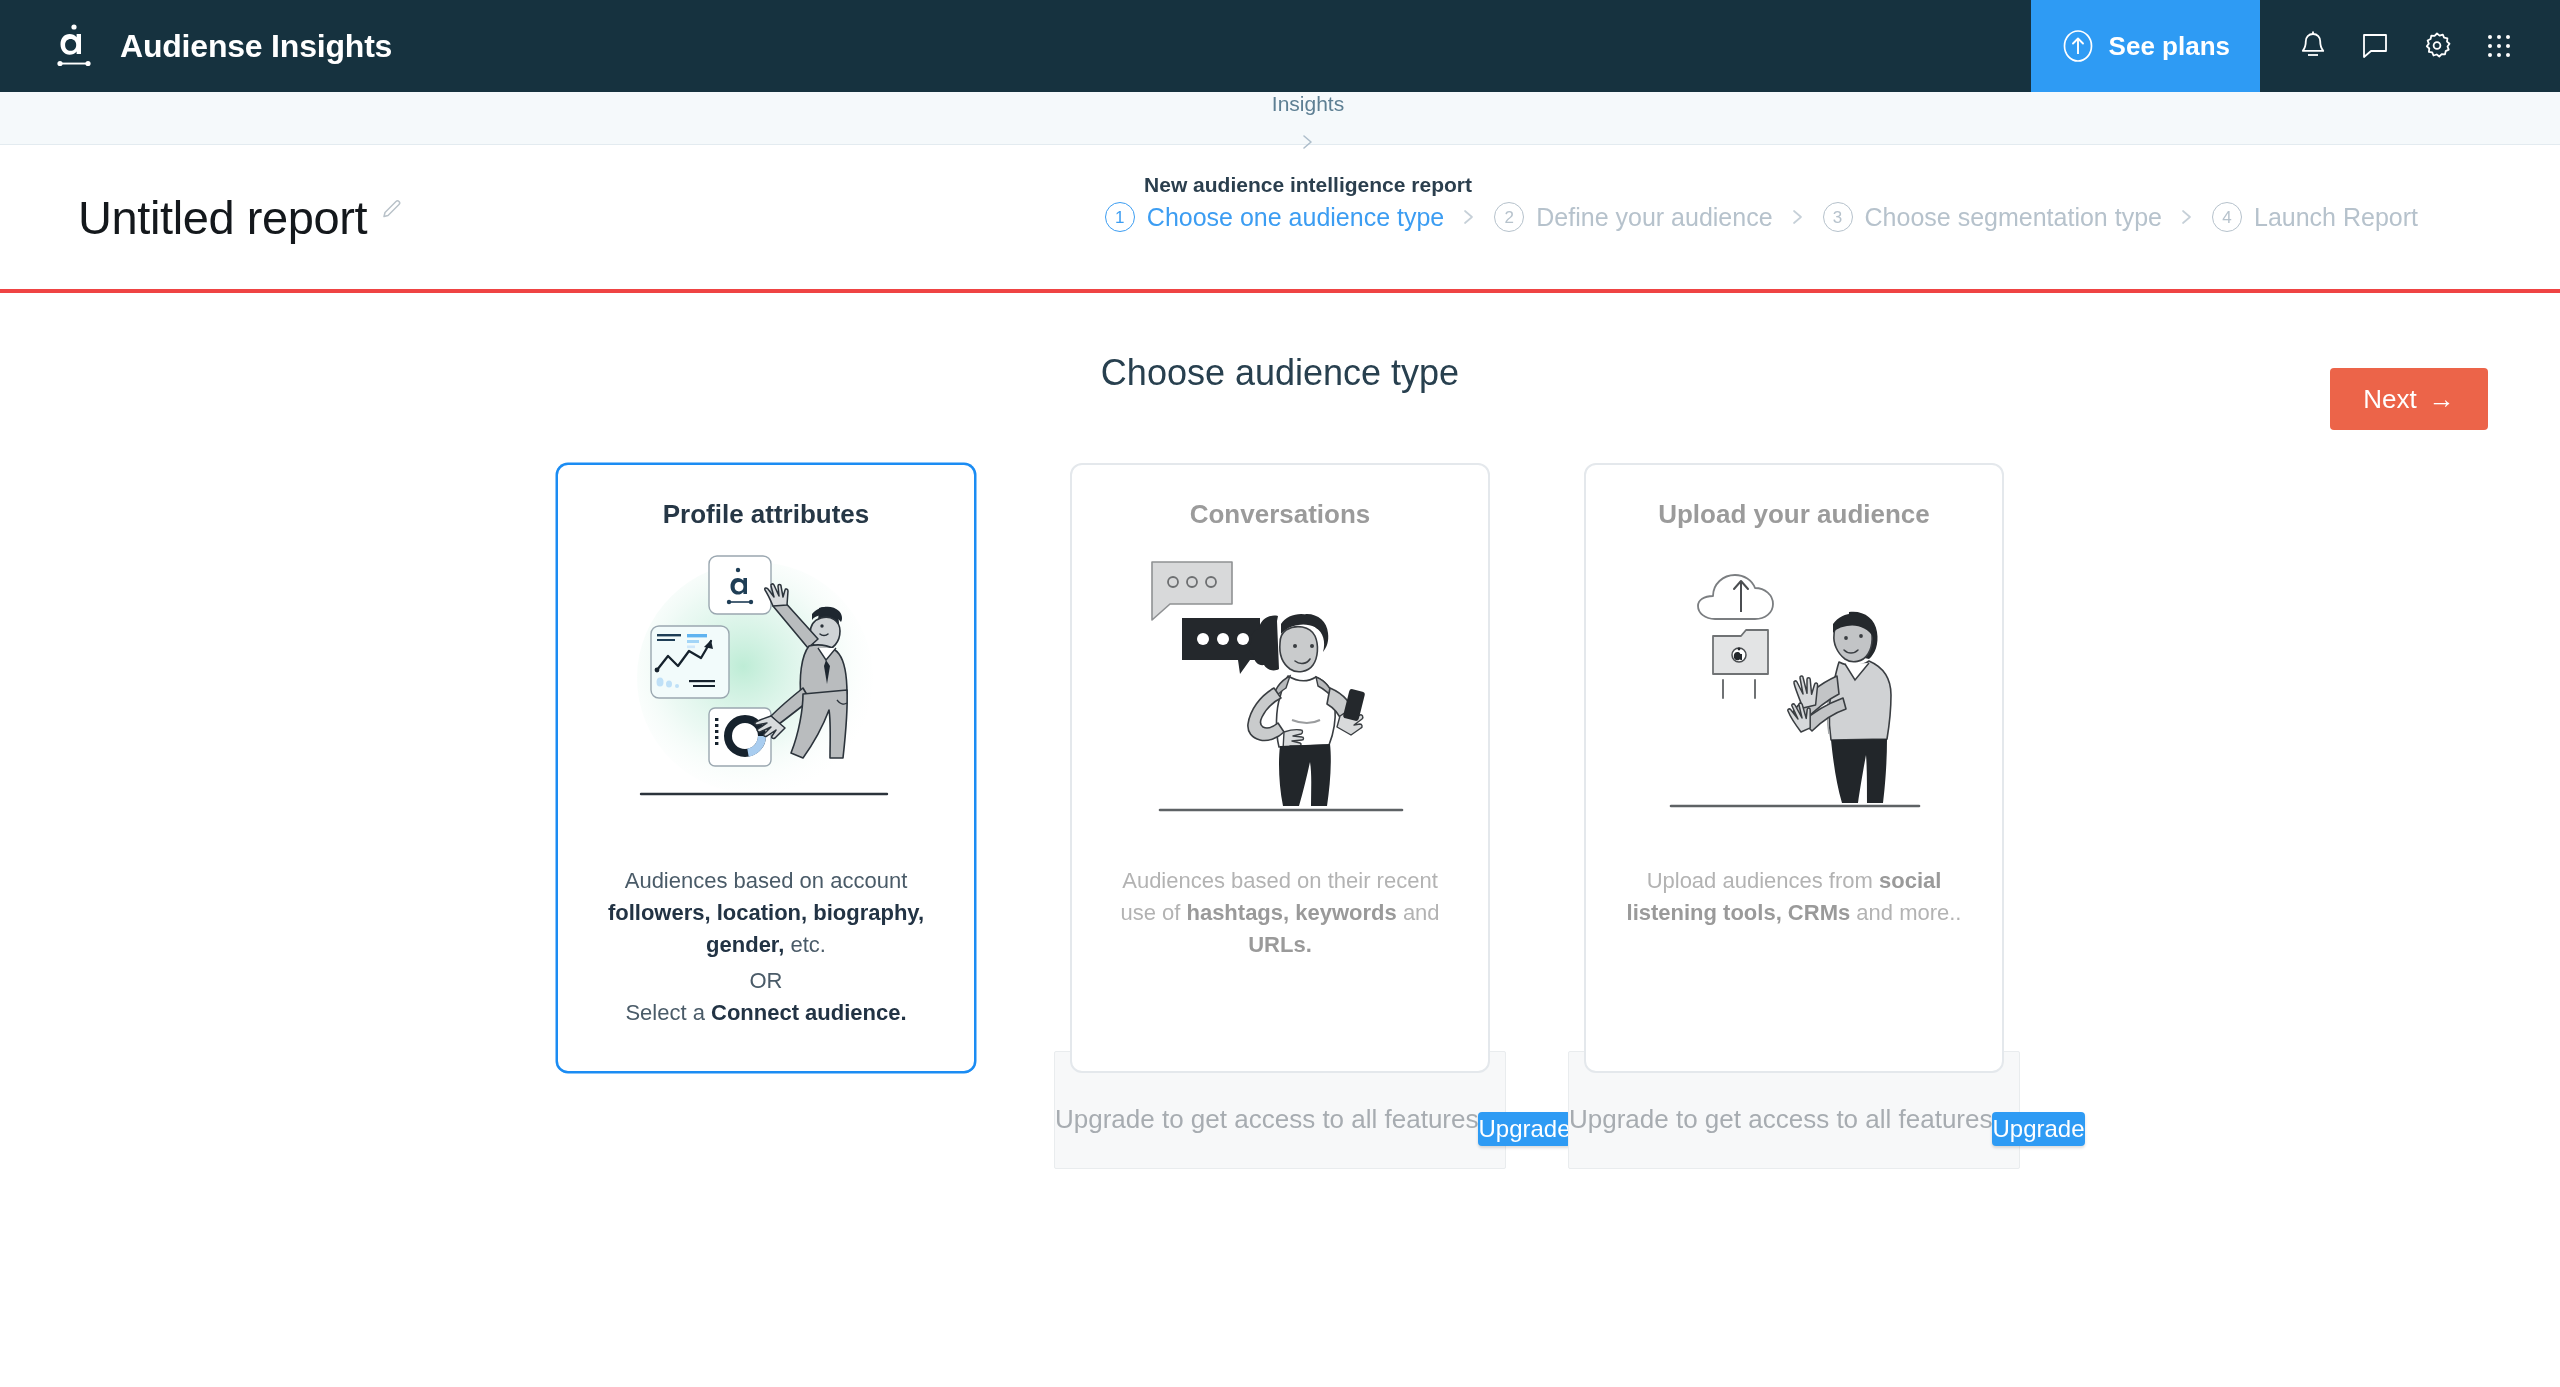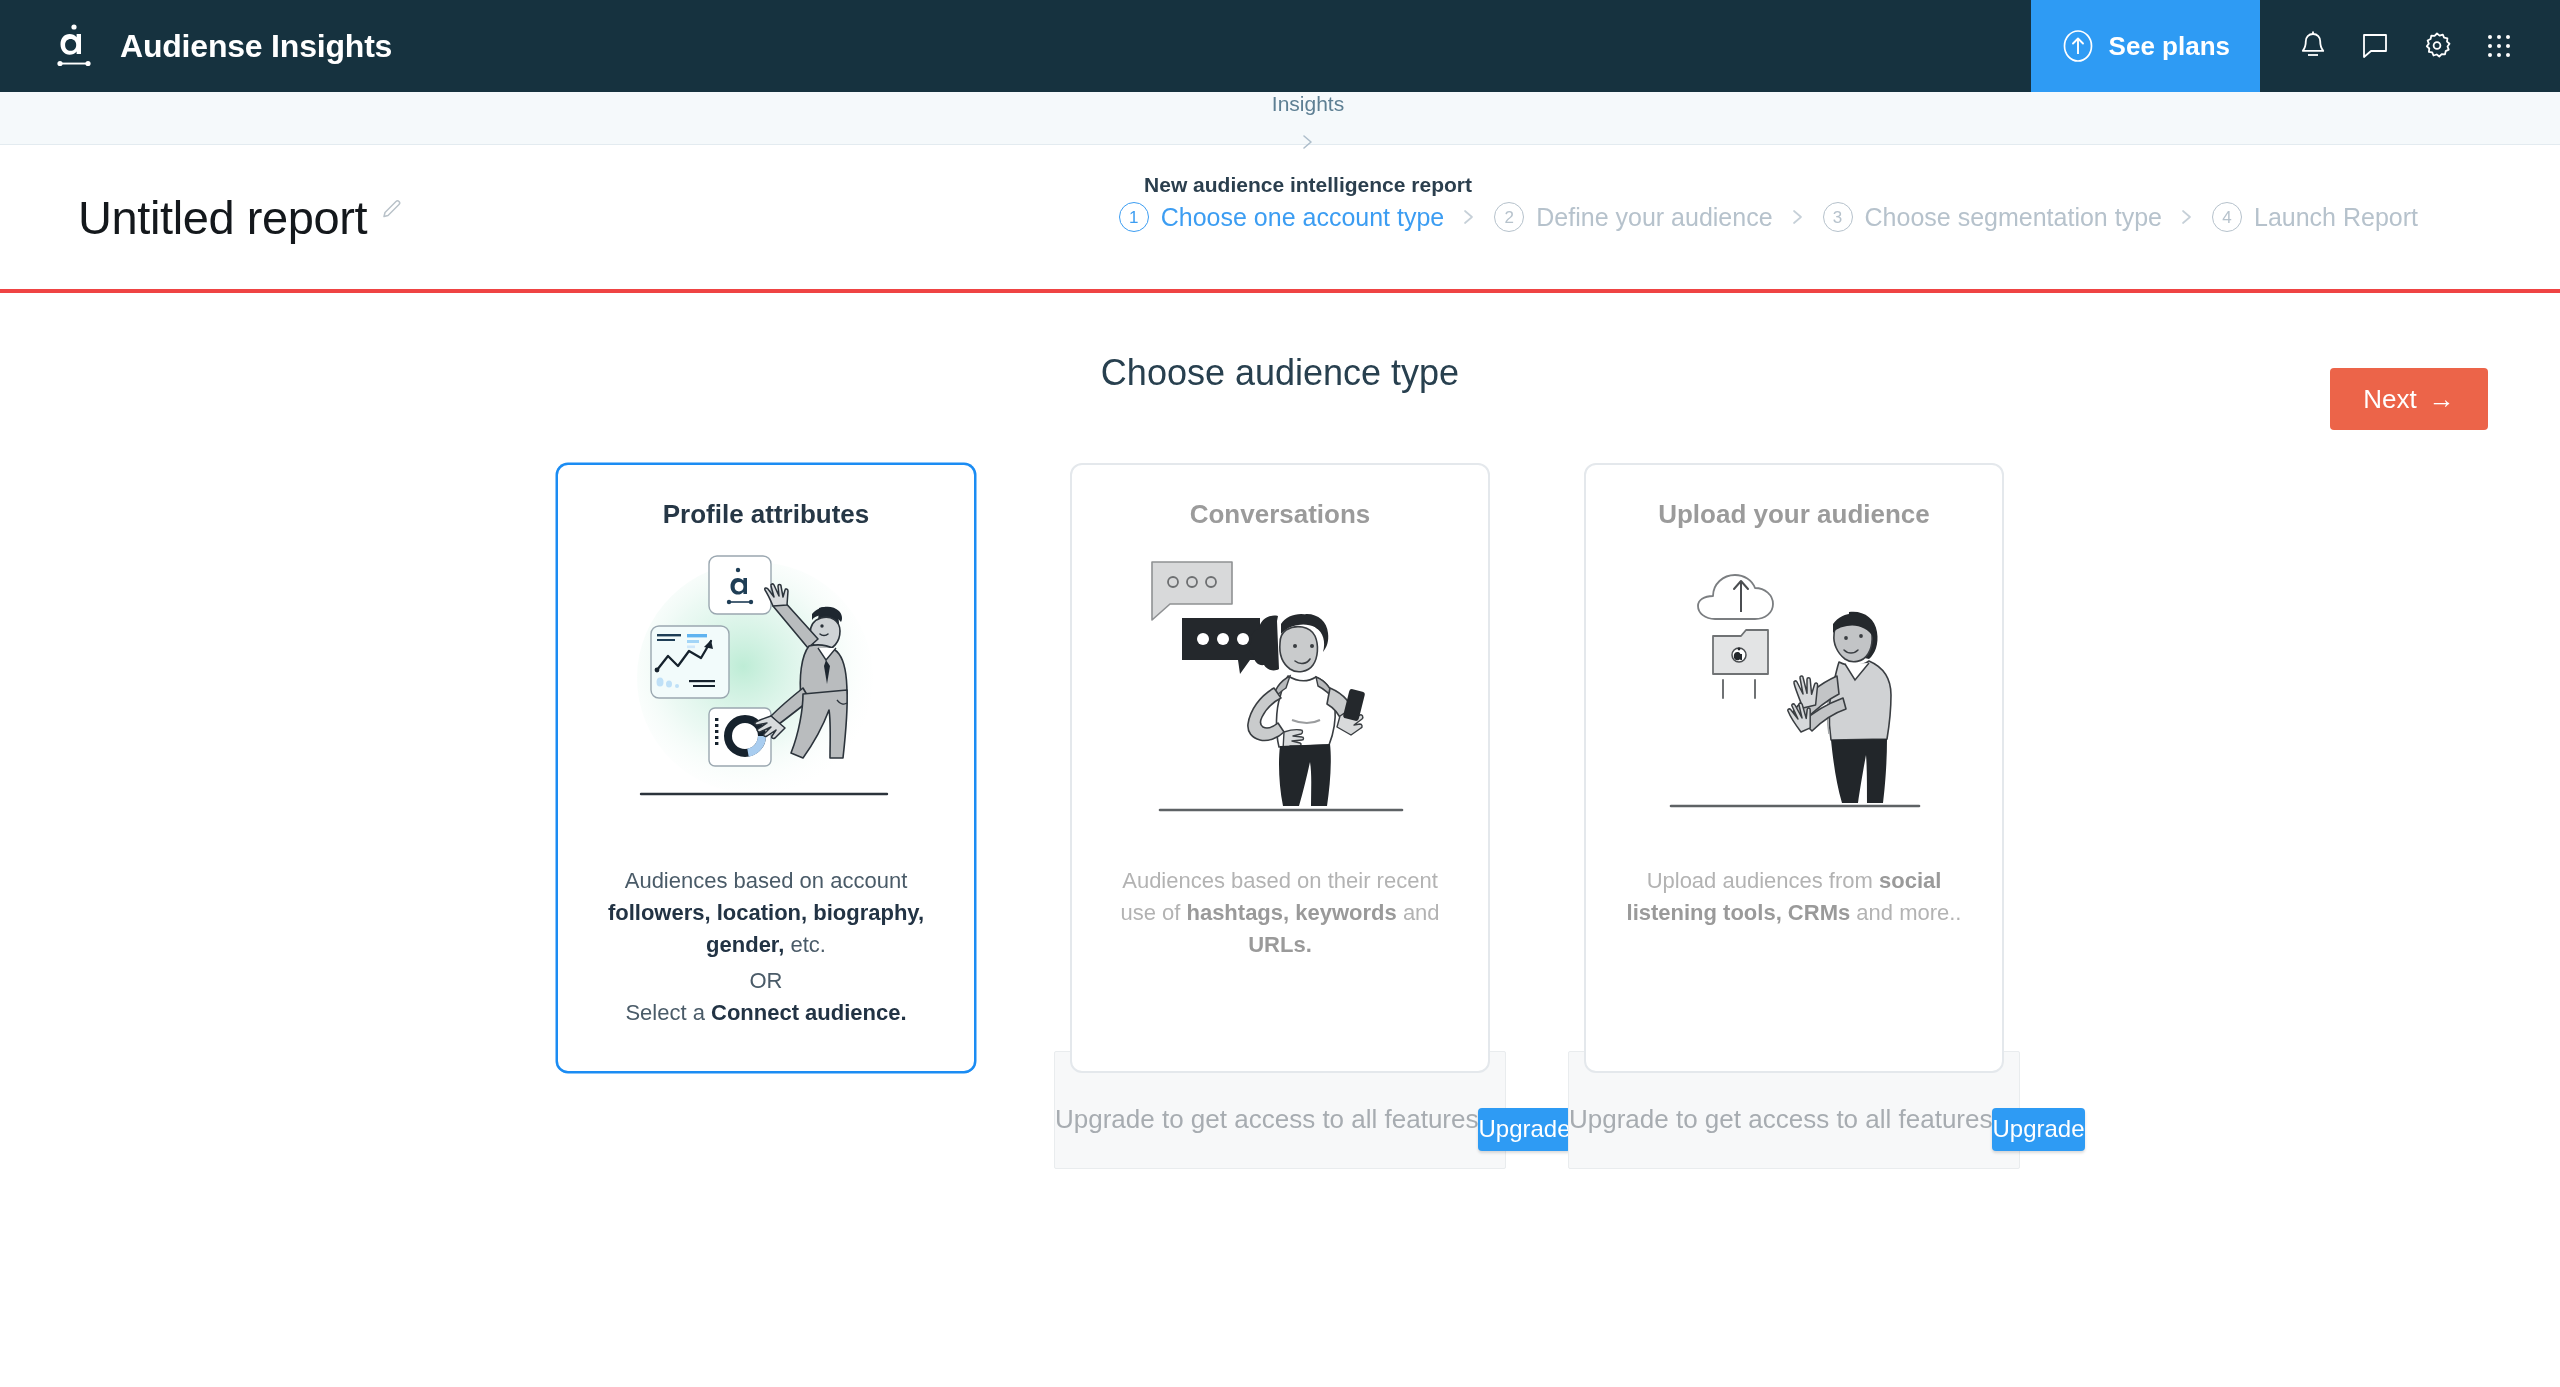--- a/index.html
+++ b/index.html
@@ -287,21 +287,21 @@
     white-space: nowrap;
     line-height: 1;
   }
   .upgrade-btn {
     margin-top: 20px;
     background: #2e9bf4;
     color: #ffffff;
     border: none;
     border-radius: 4px;
     width: 160px;
-    height: 43px;
+    height: 34px;
     font-size: 24px;
     font-family: "Liberation Sans", sans-serif;
     cursor: pointer;
     box-shadow: 0 2px 3px rgba(0,0,0,0.14);
   }
 </style>
 </head>
 <body>
 
 <div class="topbar">
@@ -384,21 +384,21 @@
     <span>
       <svg class="edit-pencil" viewBox="0 0 24 24">
         <path d="M4 18.5 l1 -4 L16 3.5 a2 2 0 0 1 3 3 L8 17.5 z" fill="none" stroke="#b9c2c9" stroke-width="1.5" stroke-linejoin="round"></path>
       </svg>
     </span>
   </div>
 
   <div class="steps">
     <div class="step active">
       <span class="step-num">1</span>
-      <span class="step-label">Choose one account type</span>
+      <span class="step-label">Choose one audience type</span>
     </div>
     <span class="step-arrow">
       <svg width="14" height="22" viewBox="0 0 14 22">
           <polyline points="3,5 10,11 3,17" fill="none" stroke="#c6d0d8" stroke-width="1.7" stroke-linecap="round" stroke-linejoin="round"></polyline>
         </svg>
     </span>
 
     <div class="step inactive">
       <span class="step-num">2</span>
       <span class="step-label">Define your audience</span>

